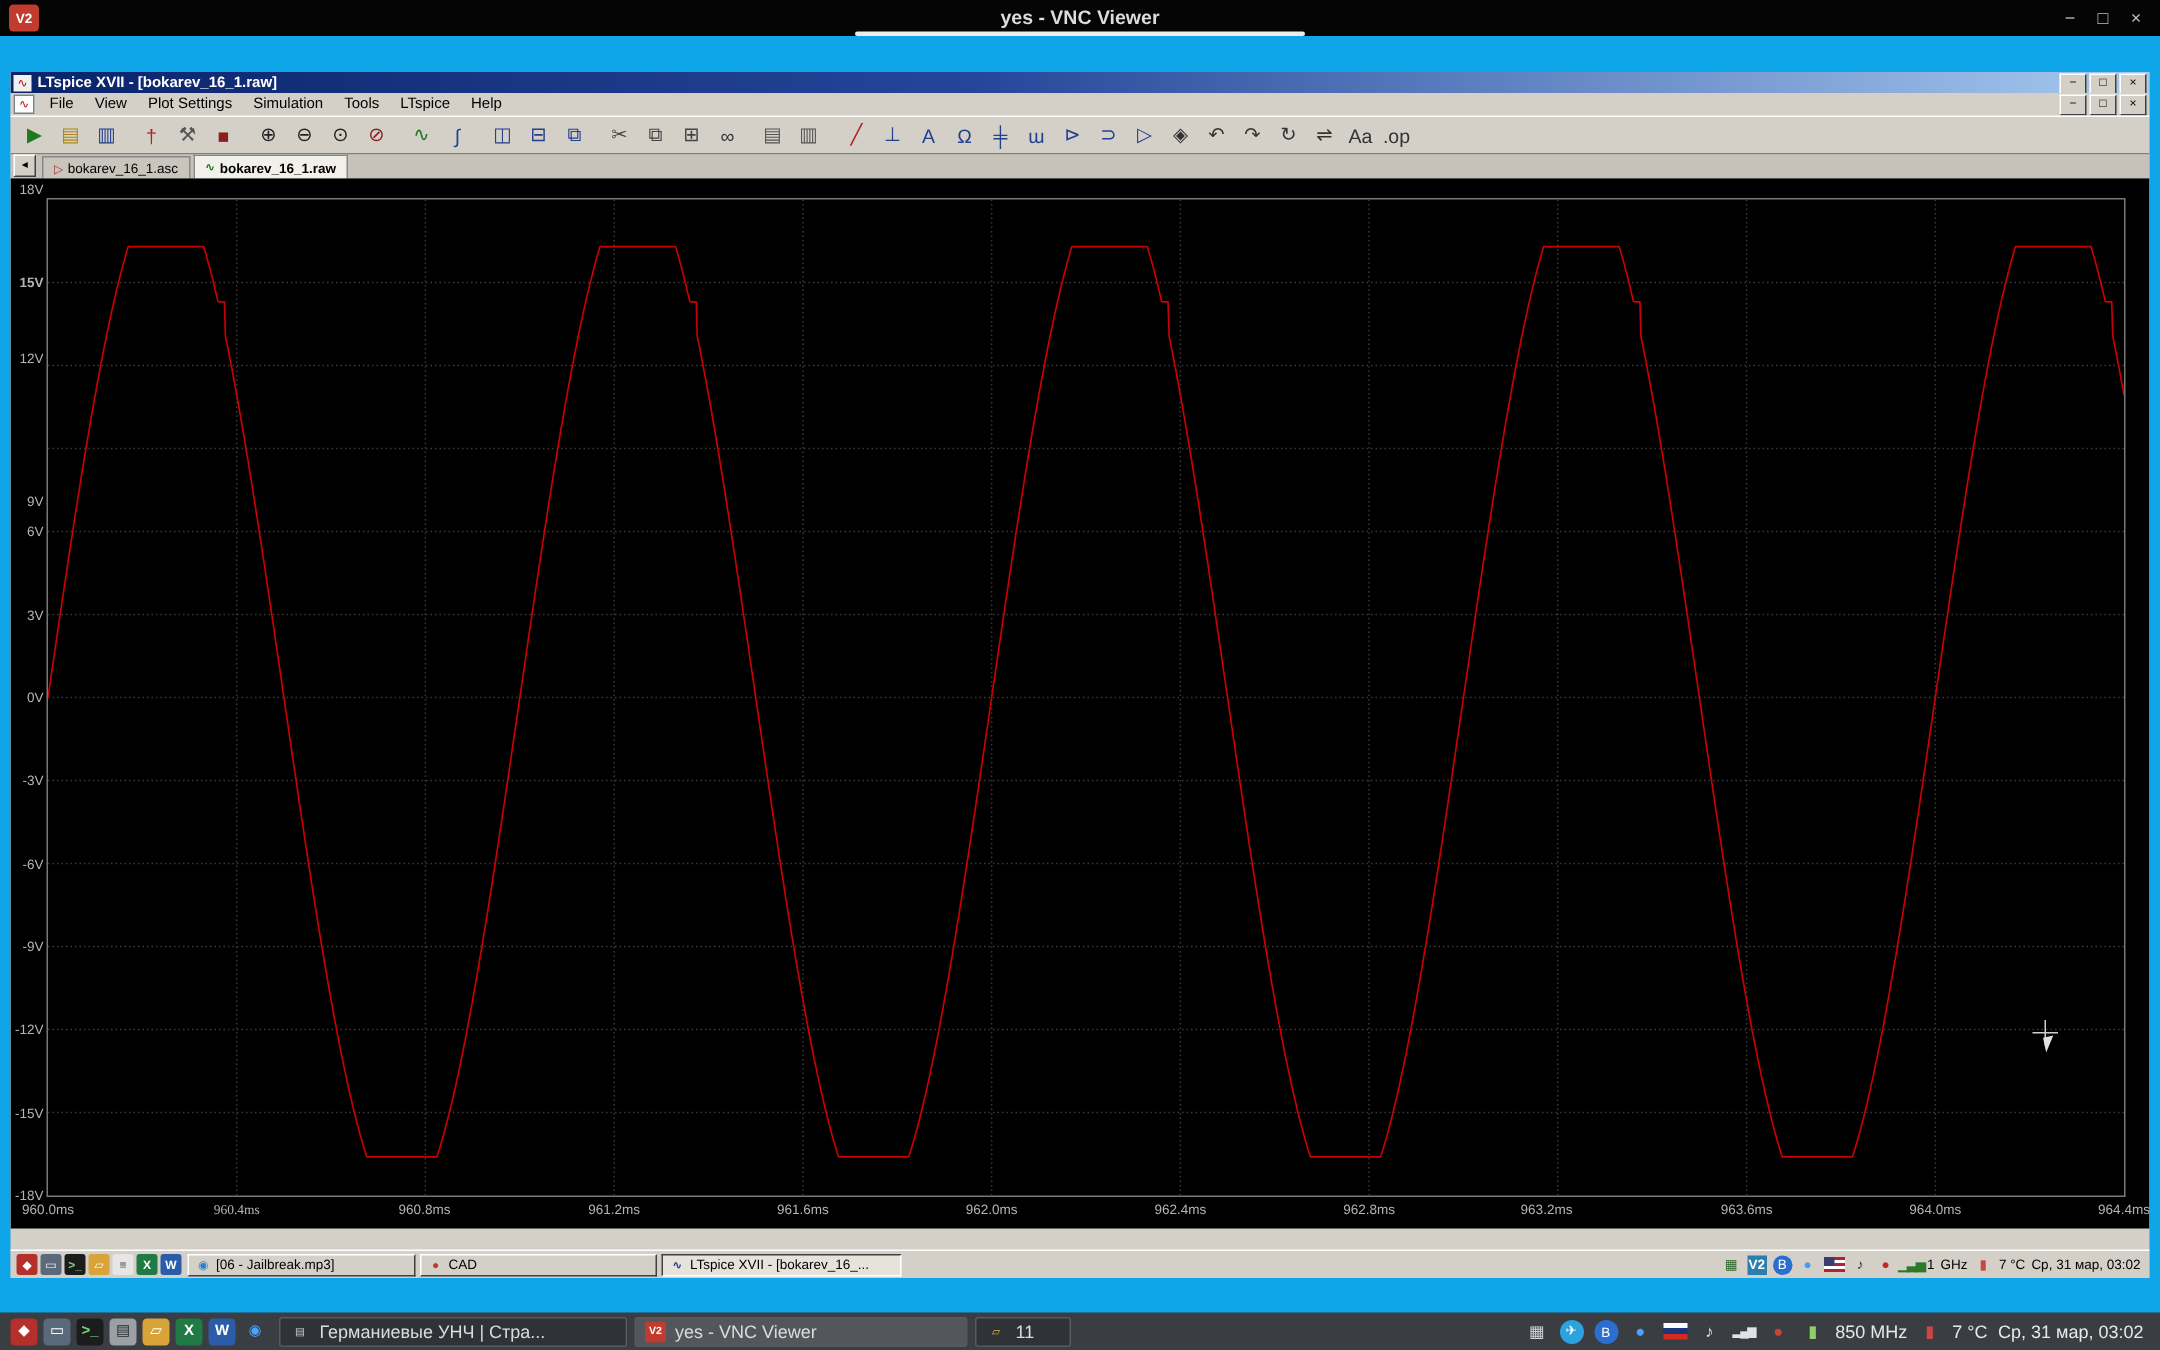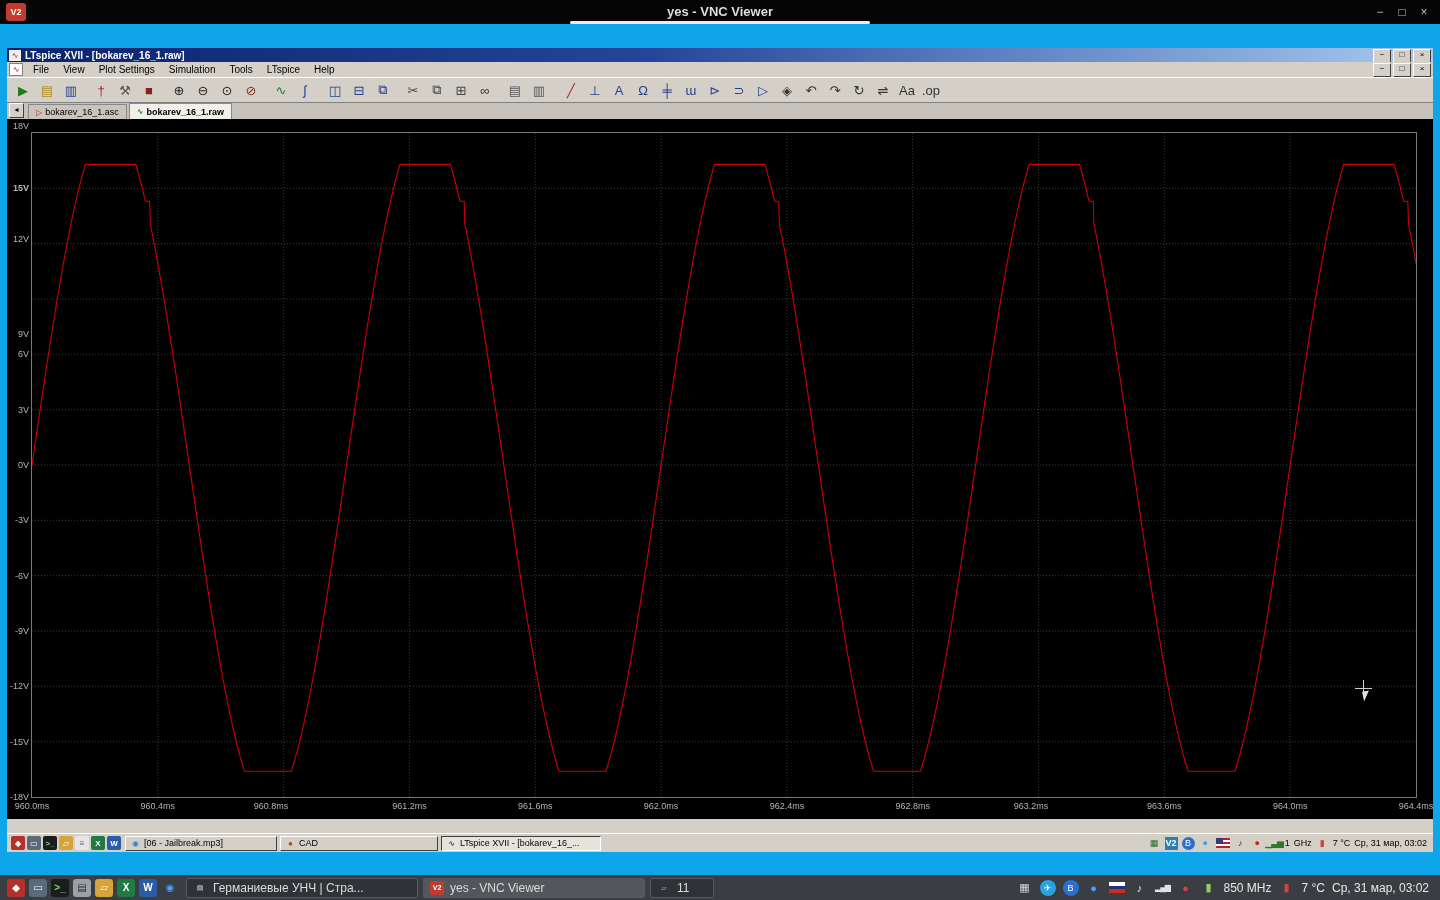--- a/index.html
+++ b/index.html
@@ -280,22 +280,22 @@
           <span class="ytick" style="top: 341px;">0V</span>
           <span class="ytick" style="top: 396.333px;">-3V</span>
           <span class="ytick" style="top: 451.667px;">-6V</span>
           <span class="ytick" style="top: 507px;">-9V</span>
           <span class="ytick" style="top: 562.333px;">-12V</span>
           <span class="ytick" style="top: 617.667px;">-15V</span>
           <span class="ytick" style="top: 673px;">-18V</span>
         </div>
       <div id="x-ticks">
           <span class="xtick" style="left: 25px;">960.0ms</span>
-          <span class="xtick" style="left: 150.818px;">960.4ms</span>
-          <span class="xtick" style="left: 264px; text-align: right;">960.8ms</span>
+          <span class="xtick" style="left: 150.818px; font-family: Liberation Serif, serif;">960.4ms</span>
+          <span class="xtick" style="left: 276px; text-align: right;">960.8ms</span>
           <span class="xtick" style="left: 402.455px;">961.2ms</span>
           <span class="xtick" style="left: 528.273px;">961.6ms</span>
           <span class="xtick" style="left: 654.091px;">962.0ms</span>
           <span class="xtick" style="left: 779.909px;">962.4ms</span>
           <span class="xtick" style="left: 905.727px;">962.8ms</span>
           <span class="xtick" style="left: 1024px;">963.2ms</span>
           <span class="xtick" style="left: 1157.36px;">963.6ms</span>
           <span class="xtick" style="left: 1283.18px;">964.0ms</span>
           <span class="xtick" style="left: 1409px;">964.4ms</span>
         </div>

